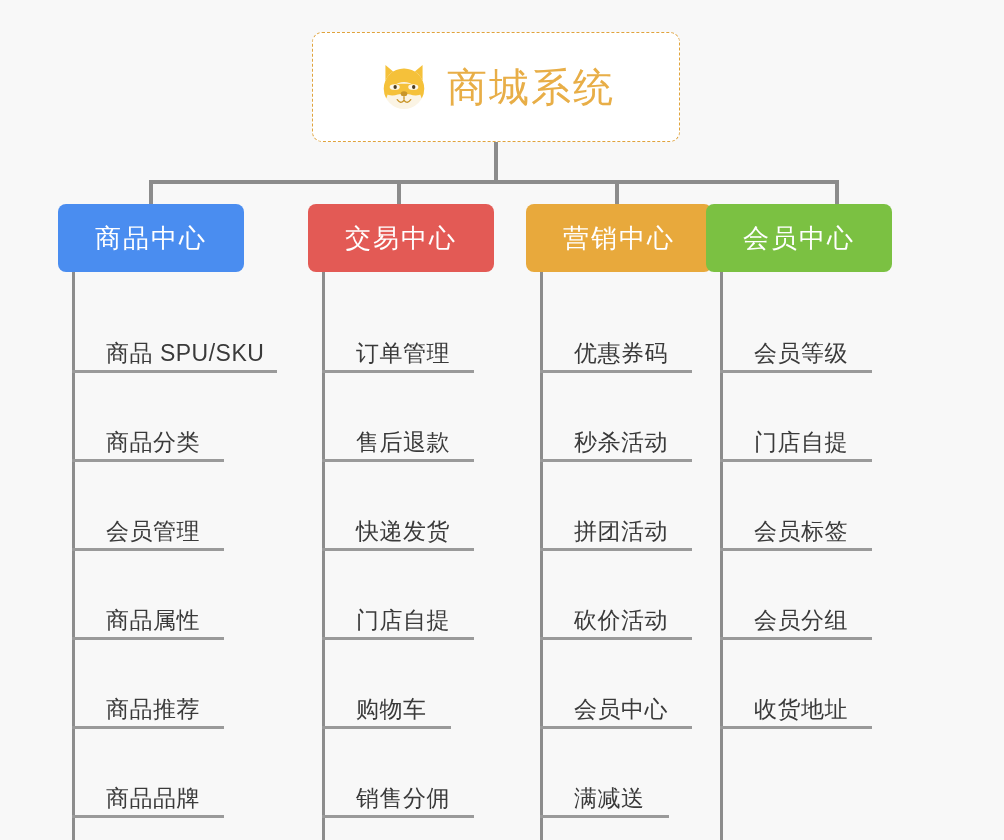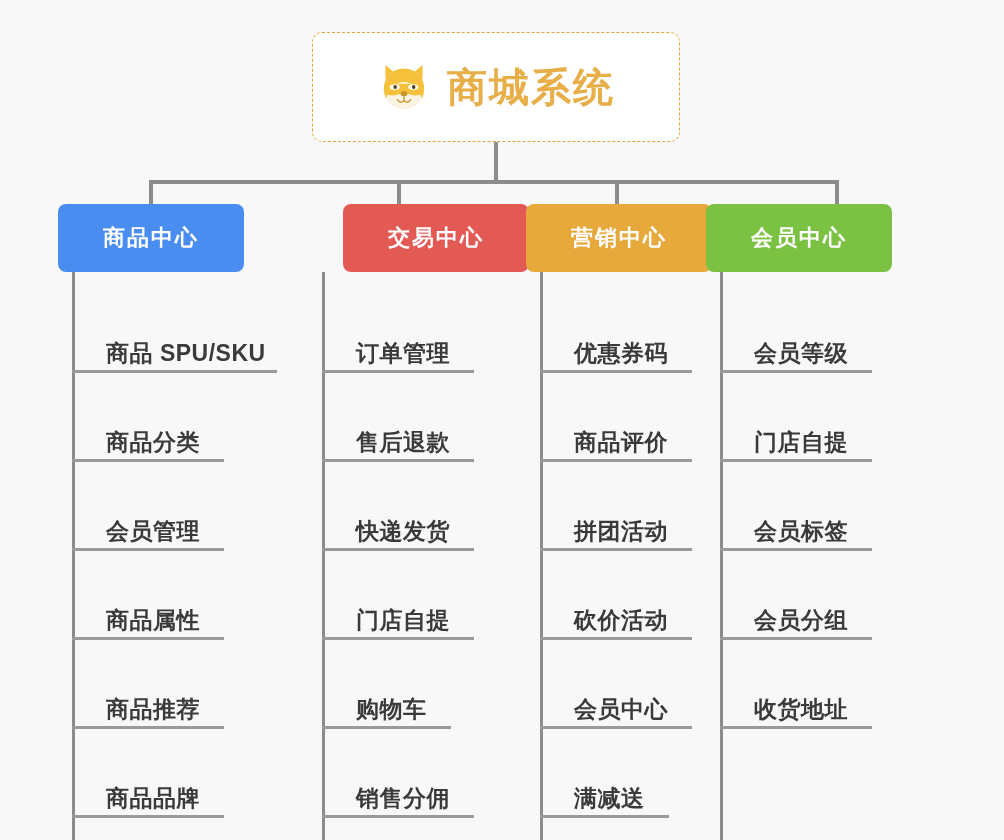--- a/index.html
+++ b/index.html
@@ -11,21 +11,20 @@
     height: 840px;
     background: #f8f8f8;
     font-family: "Liberation Sans", "DejaVu Sans", sans-serif;
     overflow: hidden;
   }
 
   #chart-root {
     position: relative;
     width: 1004px;
     height: 744px;
-    font-weight: bold;
   }
 
   
   .root-node {
     position: absolute;
     left: 312px;
     top: 32px;
     width: 368px;
     height: 110px;
     box-sizing: border-box;
@@ -89,21 +88,21 @@
   .col-4 { left: 706px; }
 
   .header-box {
     box-sizing: border-box;
     height: 68px;
     border-radius: 8px;
     display: flex;
     align-items: center;
     justify-content: center;
     color: #ffffff;
-    font-size: 22px;
+    font-size: 26px;
     letter-spacing: 2px;
     white-space: nowrap;
   }
   .col-1 .header-box { width: 186px; }
   .col-2 .header-box { width: 186px; }
   .col-3 .header-box { width: 186px; }
   .col-4 .header-box { width: 186px; }
 
   
   .item-list {
@@ -200,21 +199,21 @@
         <div class="leaf-rule" style="width: 152px;"></div>
       </div>
       <div class="leaf-item">
         <span class="leaf-label">商品品牌</span>
         <div class="leaf-rule" style="width: 152px;"></div>
       </div>
     </div>
   </div>
 
   <div class="column col-2">
-    <div class="header-box" style="background-color: rgb(227, 90, 85); margin-left: 35px;">交易中心</div>
+    <div class="header-box" style="background-color: rgb(227, 90, 85);">交易中心</div>
     <div class="item-list">
       <div class="spine" style="background-color: rgb(140, 140, 140);"></div>
       <div class="leaf-item">
         <span class="leaf-label">订单管理</span>
         <div class="leaf-rule" style="width: 152px;"></div>
       </div>
       <div class="leaf-item">
         <span class="leaf-label">售后退款</span>
         <div class="leaf-rule" style="width: 152px;"></div>
       </div>
@@ -239,21 +238,21 @@
 
   <div class="column col-3">
     <div class="header-box" style="background-color: rgb(232, 169, 60);">营销中心</div>
     <div class="item-list">
       <div class="spine" style="background-color: rgb(140, 140, 140);"></div>
       <div class="leaf-item">
         <span class="leaf-label">优惠券码</span>
         <div class="leaf-rule" style="width: 152px;"></div>
       </div>
       <div class="leaf-item">
-        <span class="leaf-label">商品评价</span>
+        <span class="leaf-label">秒杀活动</span>
         <div class="leaf-rule" style="width: 152px;"></div>
       </div>
       <div class="leaf-item">
         <span class="leaf-label">拼团活动</span>
         <div class="leaf-rule" style="width: 152px;"></div>
       </div>
       <div class="leaf-item">
         <span class="leaf-label">砍价活动</span>
         <div class="leaf-rule" style="width: 152px;"></div>
       </div>

